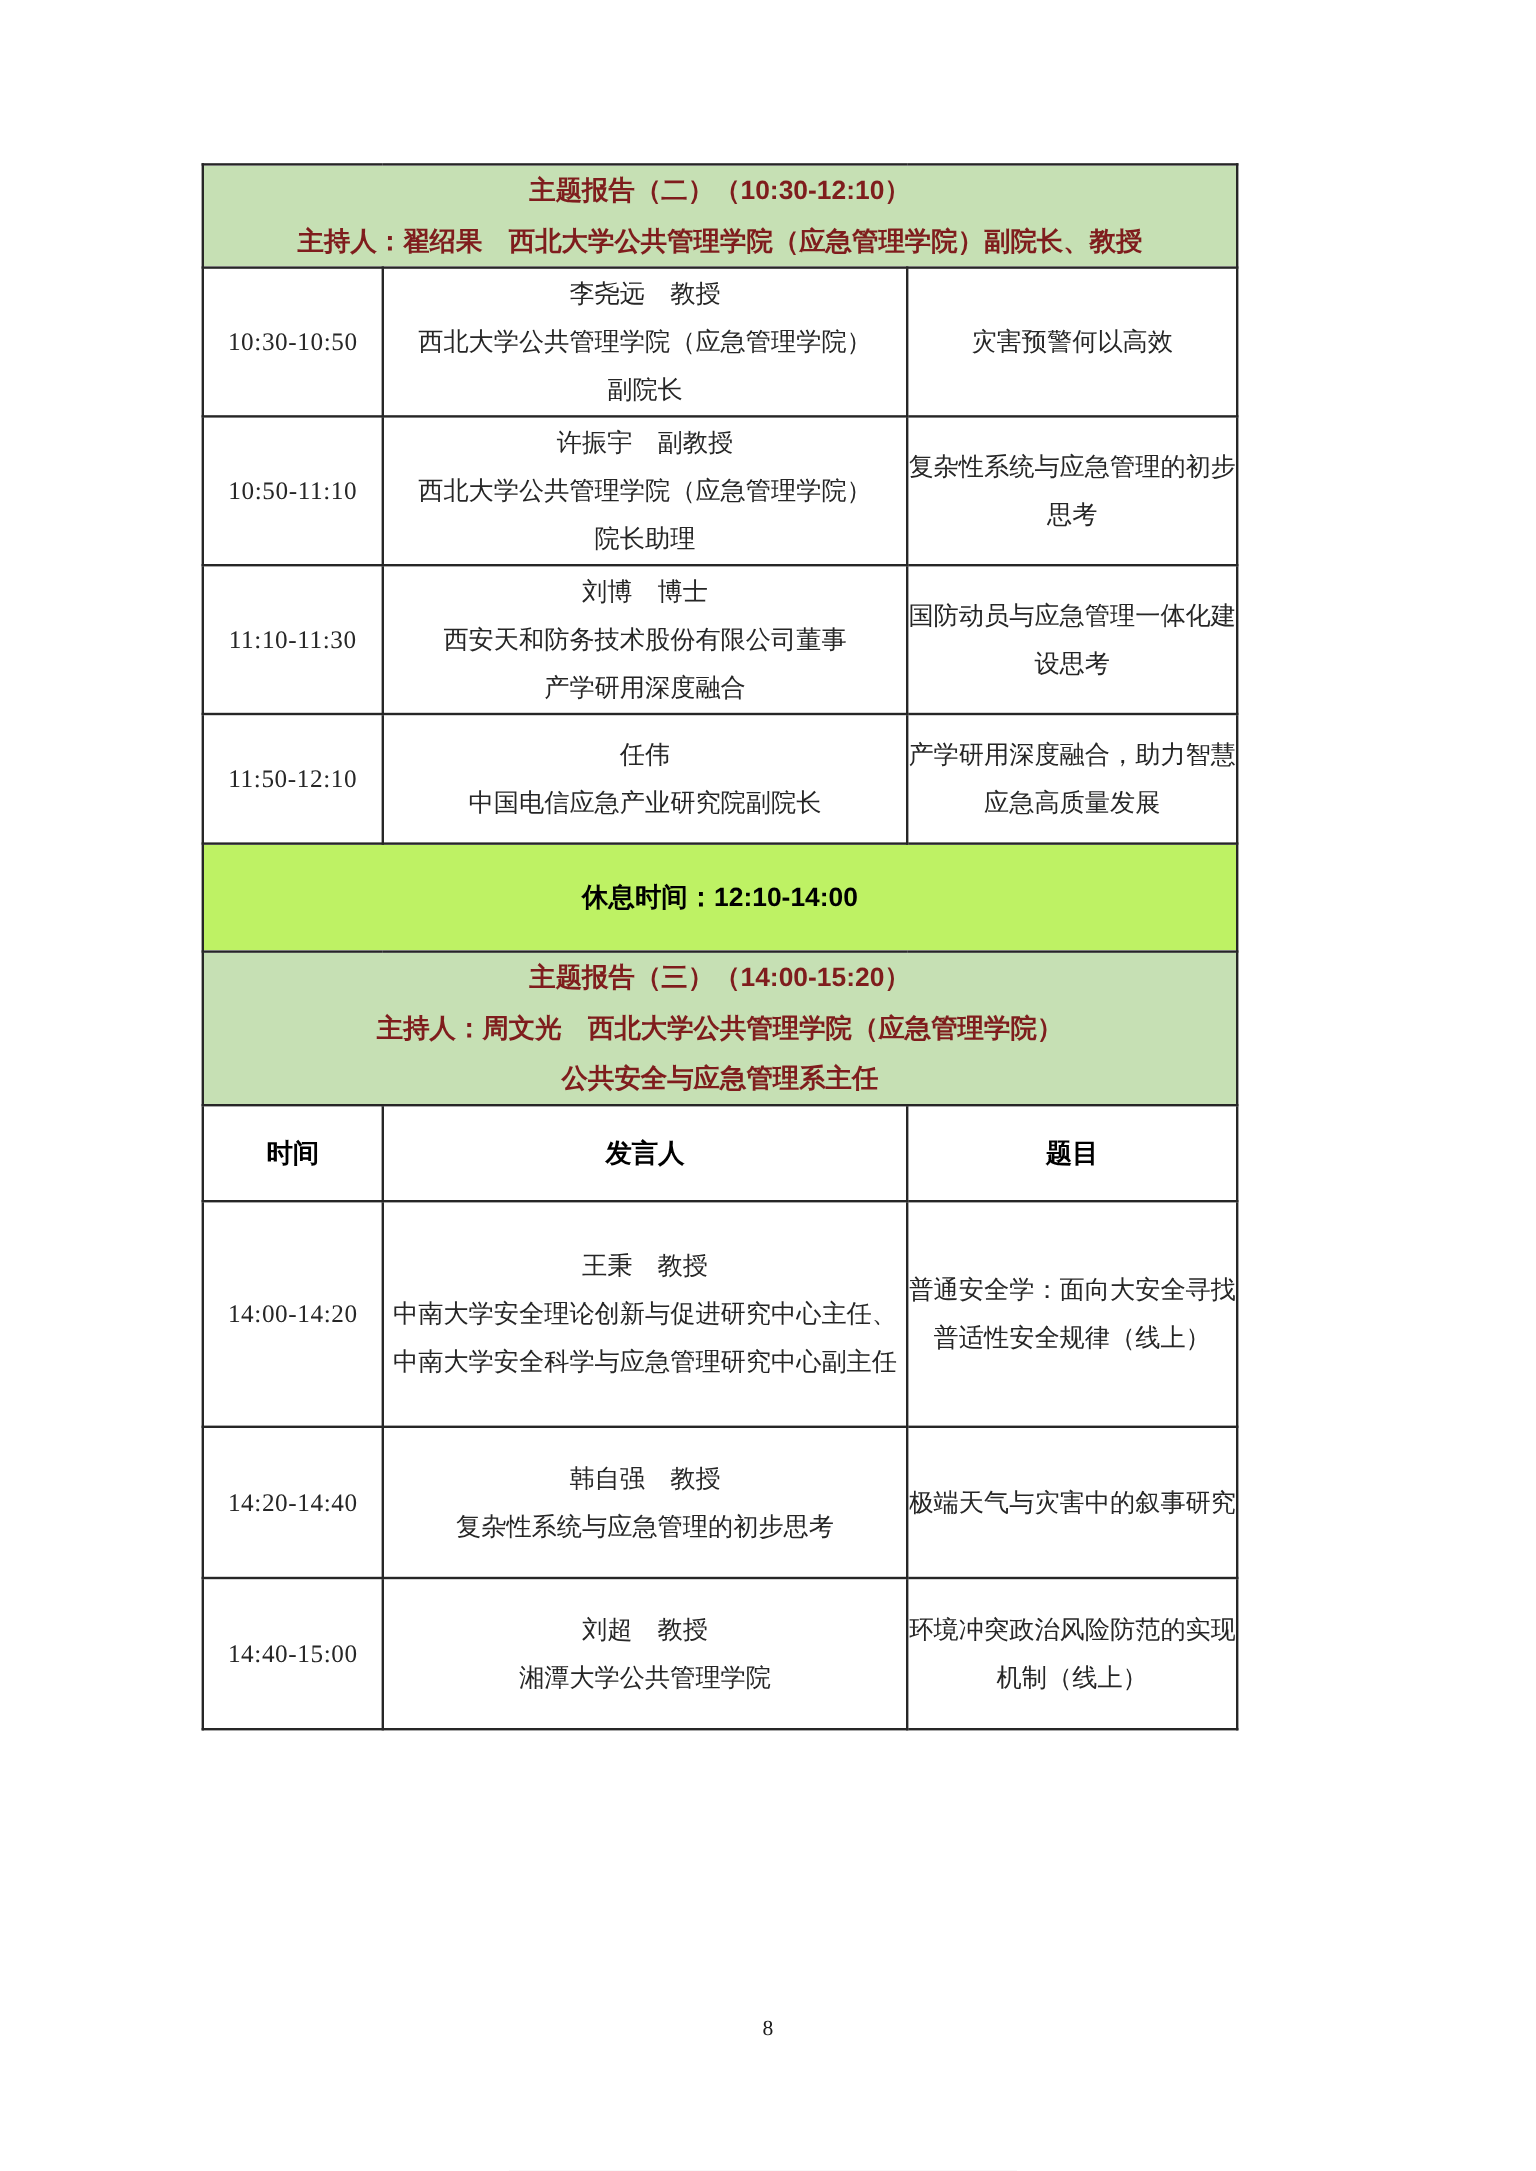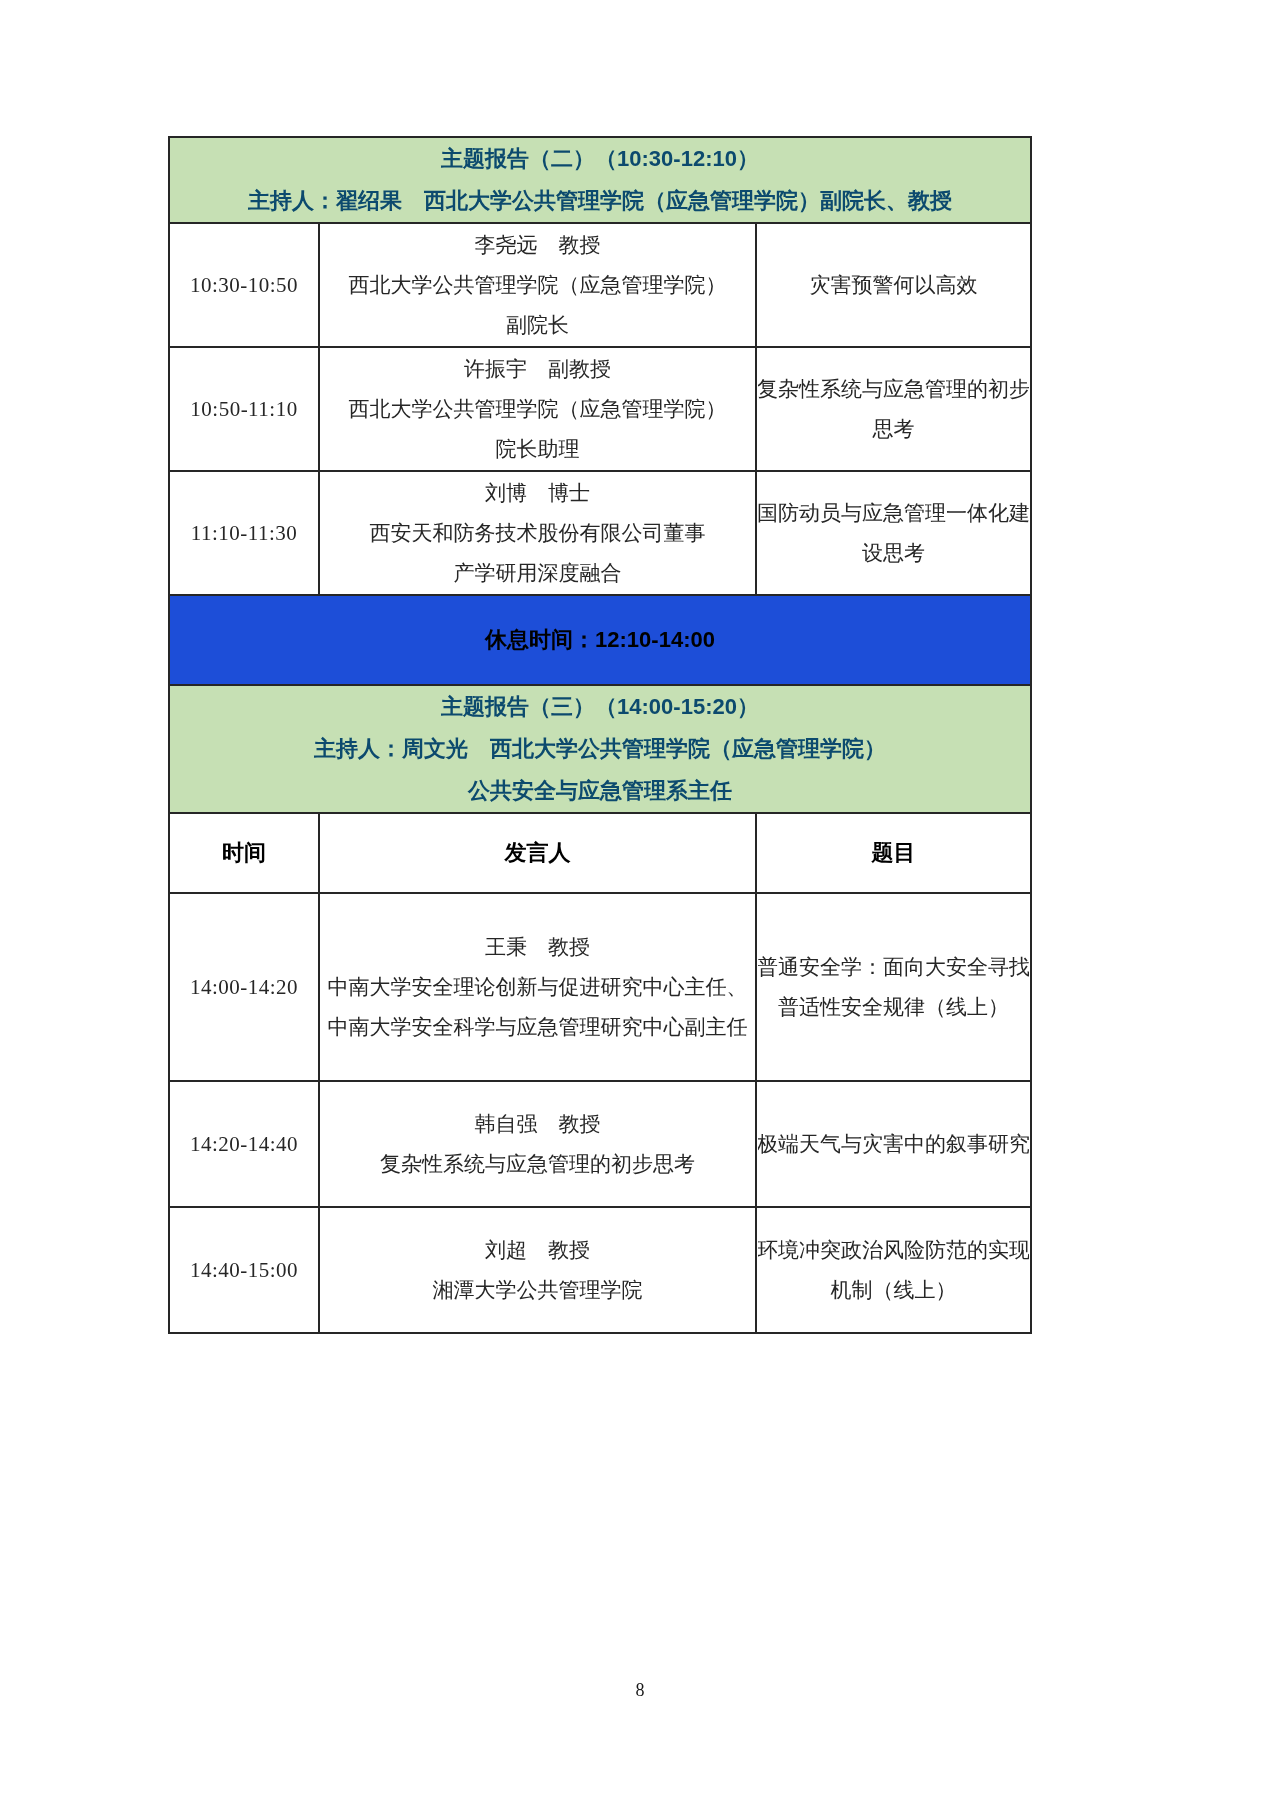--- a/index.html
+++ b/index.html
@@ -27,27 +27,27 @@
     vertical-align: middle;
     padding: 0;
     overflow: hidden;
   }
   
   td.sec-header {
     background: #c6e0b4;
     font-family: "Liberation Sans", "DejaVu Sans", sans-serif;
     font-weight: bold;
     font-size: 22px;
-    color: #0c4a6e;
+    color: #7f1d1d;
     padding: 8px 10px;
   }
   td.sec-header .line { line-height: 42px; }
   
   td.break-row {
-    background: #1d4ed8;
+    background: #bef264;
     font-family: "Liberation Sans", "DejaVu Sans", sans-serif;
     font-weight: bold;
     font-size: 22px;
     color: #000000;
     height: 88px;
   }
   
   tr.col-head td {
     font-family: "Liberation Sans", "DejaVu Sans", sans-serif;
     font-weight: bold;
@@ -125,20 +125,28 @@
         <td class="time-cell">11:10-11:30</td>
         <td class="speaker-cell">
           <div>刘博　博士</div>
           <div>西安天和防务技术股份有限公司董事</div>
           <div>产学研用深度融合</div>
         </td>
         <td class="topic-cell">国防动员与应急管理一体化建设思考</td>
       </tr>
 
 
+      <tr class="body h2l">
+        <td class="time-cell">11:50-12:10</td>
+        <td class="speaker-cell">
+          <div>任伟</div>
+          <div>中国电信应急产业研究院副院长</div>
+        </td>
+        <td class="topic-cell">产学研用深度融合，助力智慧应急高质量发展</td>
+      </tr>
 
       <tr>
         <td colspan="3" class="break-row">休息时间：12:10-14:00</td>
       </tr>
 
       <tr>
         <td colspan="3" class="sec-header">
           <div class="line">主题报告（三）（14:00-15:20）</div>
           <div class="line">主持人：周文光　西北大学公共管理学院（应急管理学院）</div>
           <div class="line">公共安全与应急管理系主任</div>

